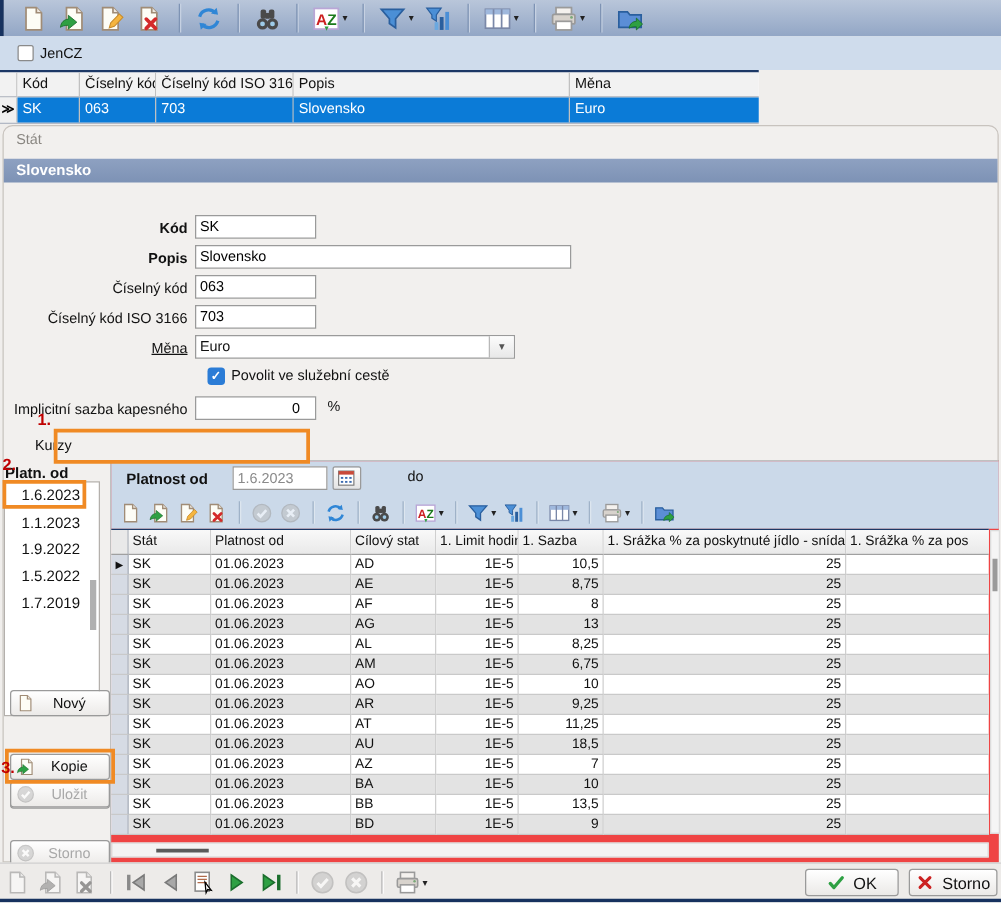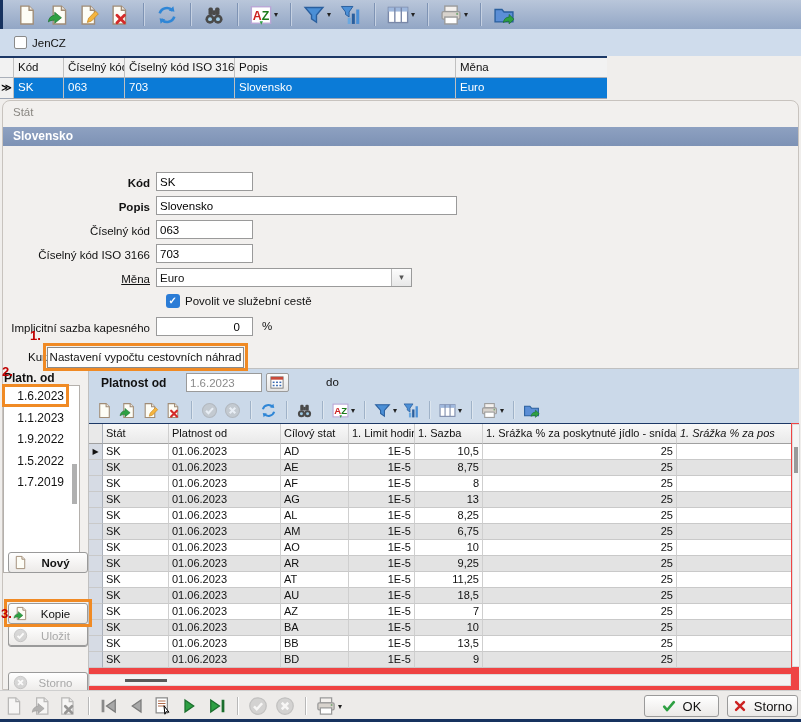--- a/index.html
+++ b/index.html
@@ -91,21 +91,21 @@
   
   .sgrid { position:absolute; left:0; top:54px; width:702px; border-top:1px solid #1c3866; background:#fff; }
   .sg-row { display:flex; height:16px; line-height:15px; }
   .sg-row.head { height:20px; line-height:19px; }
   .sg-cell { padding:0 3px; border-right:1px solid #cfcfcf; border-bottom:1px solid #c9c9c9; overflow:hidden; white-space:nowrap; font-size:11px; }
   .head .sg-cell { background:linear-gradient(#f9f9f9,#e9e9e9); border-bottom:1px solid #a0a0a0; }
   .sg-row.odd .sg-cell { background:#e3e3e3; }
   .sg-c0 { width:14px; padding:0; text-align:center; background:#d6dbe4 !important; border-right:1px solid #aab0ba; font-size:8px; line-height:16px; }
   .head .sg-c0 { background:#e9e9e9 !important; }
   .sg-c1 { width:66px; } .sg-c2 { width:112px; } .sg-c3 { width:68px; }
-  .sg-c4 { width:66px; } .sg-c5 { width:68px; } .sg-c6 { width:194px; } .sg-c7 { width:114px; border-right:none;font-style:italic; }
+  .sg-c4 { width:66px; } .sg-c5 { width:68px; } .sg-c6 { width:194px; } .sg-c7 { width:114px; border-right:none; }
   .num { text-align:right; }
   .vscroll { position:absolute; left:703px; top:55px; width:8px; height:243px; background:#f5f5f5; border:1px solid #dcdcdc; }
   .vscroll .thumb { position:absolute; left:1px; top:22px; width:4px; height:26px; background:#9a9a9a; }
   .hscroll { position:absolute; left:0px; top:305px; width:702px; height:12px; background:#f4f4f4; border:1px solid #dcdcdc; }
   .hscroll .thumb { position:absolute; left:35px; top:4px; width:42px; height:3px; background:#5a5a5a; }
 
   
   .footer { position:absolute; left:0; top:690px; width:801px; height:32px; background:#edebe9; border-top:1px solid #cfcfcf; }
   .footer-toolbar { position:absolute; left:3px; top:3px; height:24px; display:flex; align-items:center; gap:5px; }
   .footer-toolbar .ticon { width:20px; height:20px; }
@@ -297,36 +297,35 @@
   </div>
 
   <span class="chk-on" style="left:166px;top:294px;"></span>
   <div style="position:absolute;left:185px;top:295px;font-size:11.5px;">Povolit ve služební cestě</div>
 
   <div class="flabel" style="top:320px;">Implicitní sazba kapesného</div>
   <input class="fld" style="top: 317px; width: 97px; text-align: right; padding-right: 12px;" value="0">
   <div style="position:absolute;left:262px;top:320px;font-size:11.5px;">%</div>
 
   <div class="tab-kurzy">Kurzy</div>
-  <div class="tab-nast">Nastavení vypočtu cestovních náhrad</div>
 
   <div class="list-header">Platn. od</div>
   <div class="datebox">
     <div id="dates-list">
         <div class="date-item">1.6.2023</div>
         <div class="date-item">1.1.2023</div>
         <div class="date-item">1.9.2022</div>
         <div class="date-item">1.5.2022</div>
         <div class="date-item">1.7.2019</div>
       </div>
     <div class="thumb"></div>
   </div>
 
   <div id="side-buttons">
-      <div class="side-btn" style="top: 552px; font-weight: bold;">
+      <div class="side-btn" style="top: 552px;">
         <span class="ticon">
           <svg viewBox="0 0 16 16">
             <path d="M3.5 1.5h6l3 3v10h-9z" fill="#fdfdf6" stroke="#a08c76"></path>
             <path d="M9.5 1.5v3h3" fill="#efe9e0" stroke="#a08c76"></path>
           </svg>
         </span>
         <span class="lb">Nový</span>
       </div>
       <div class="side-btn" style="top: 603px;">
         <span class="ticon">

